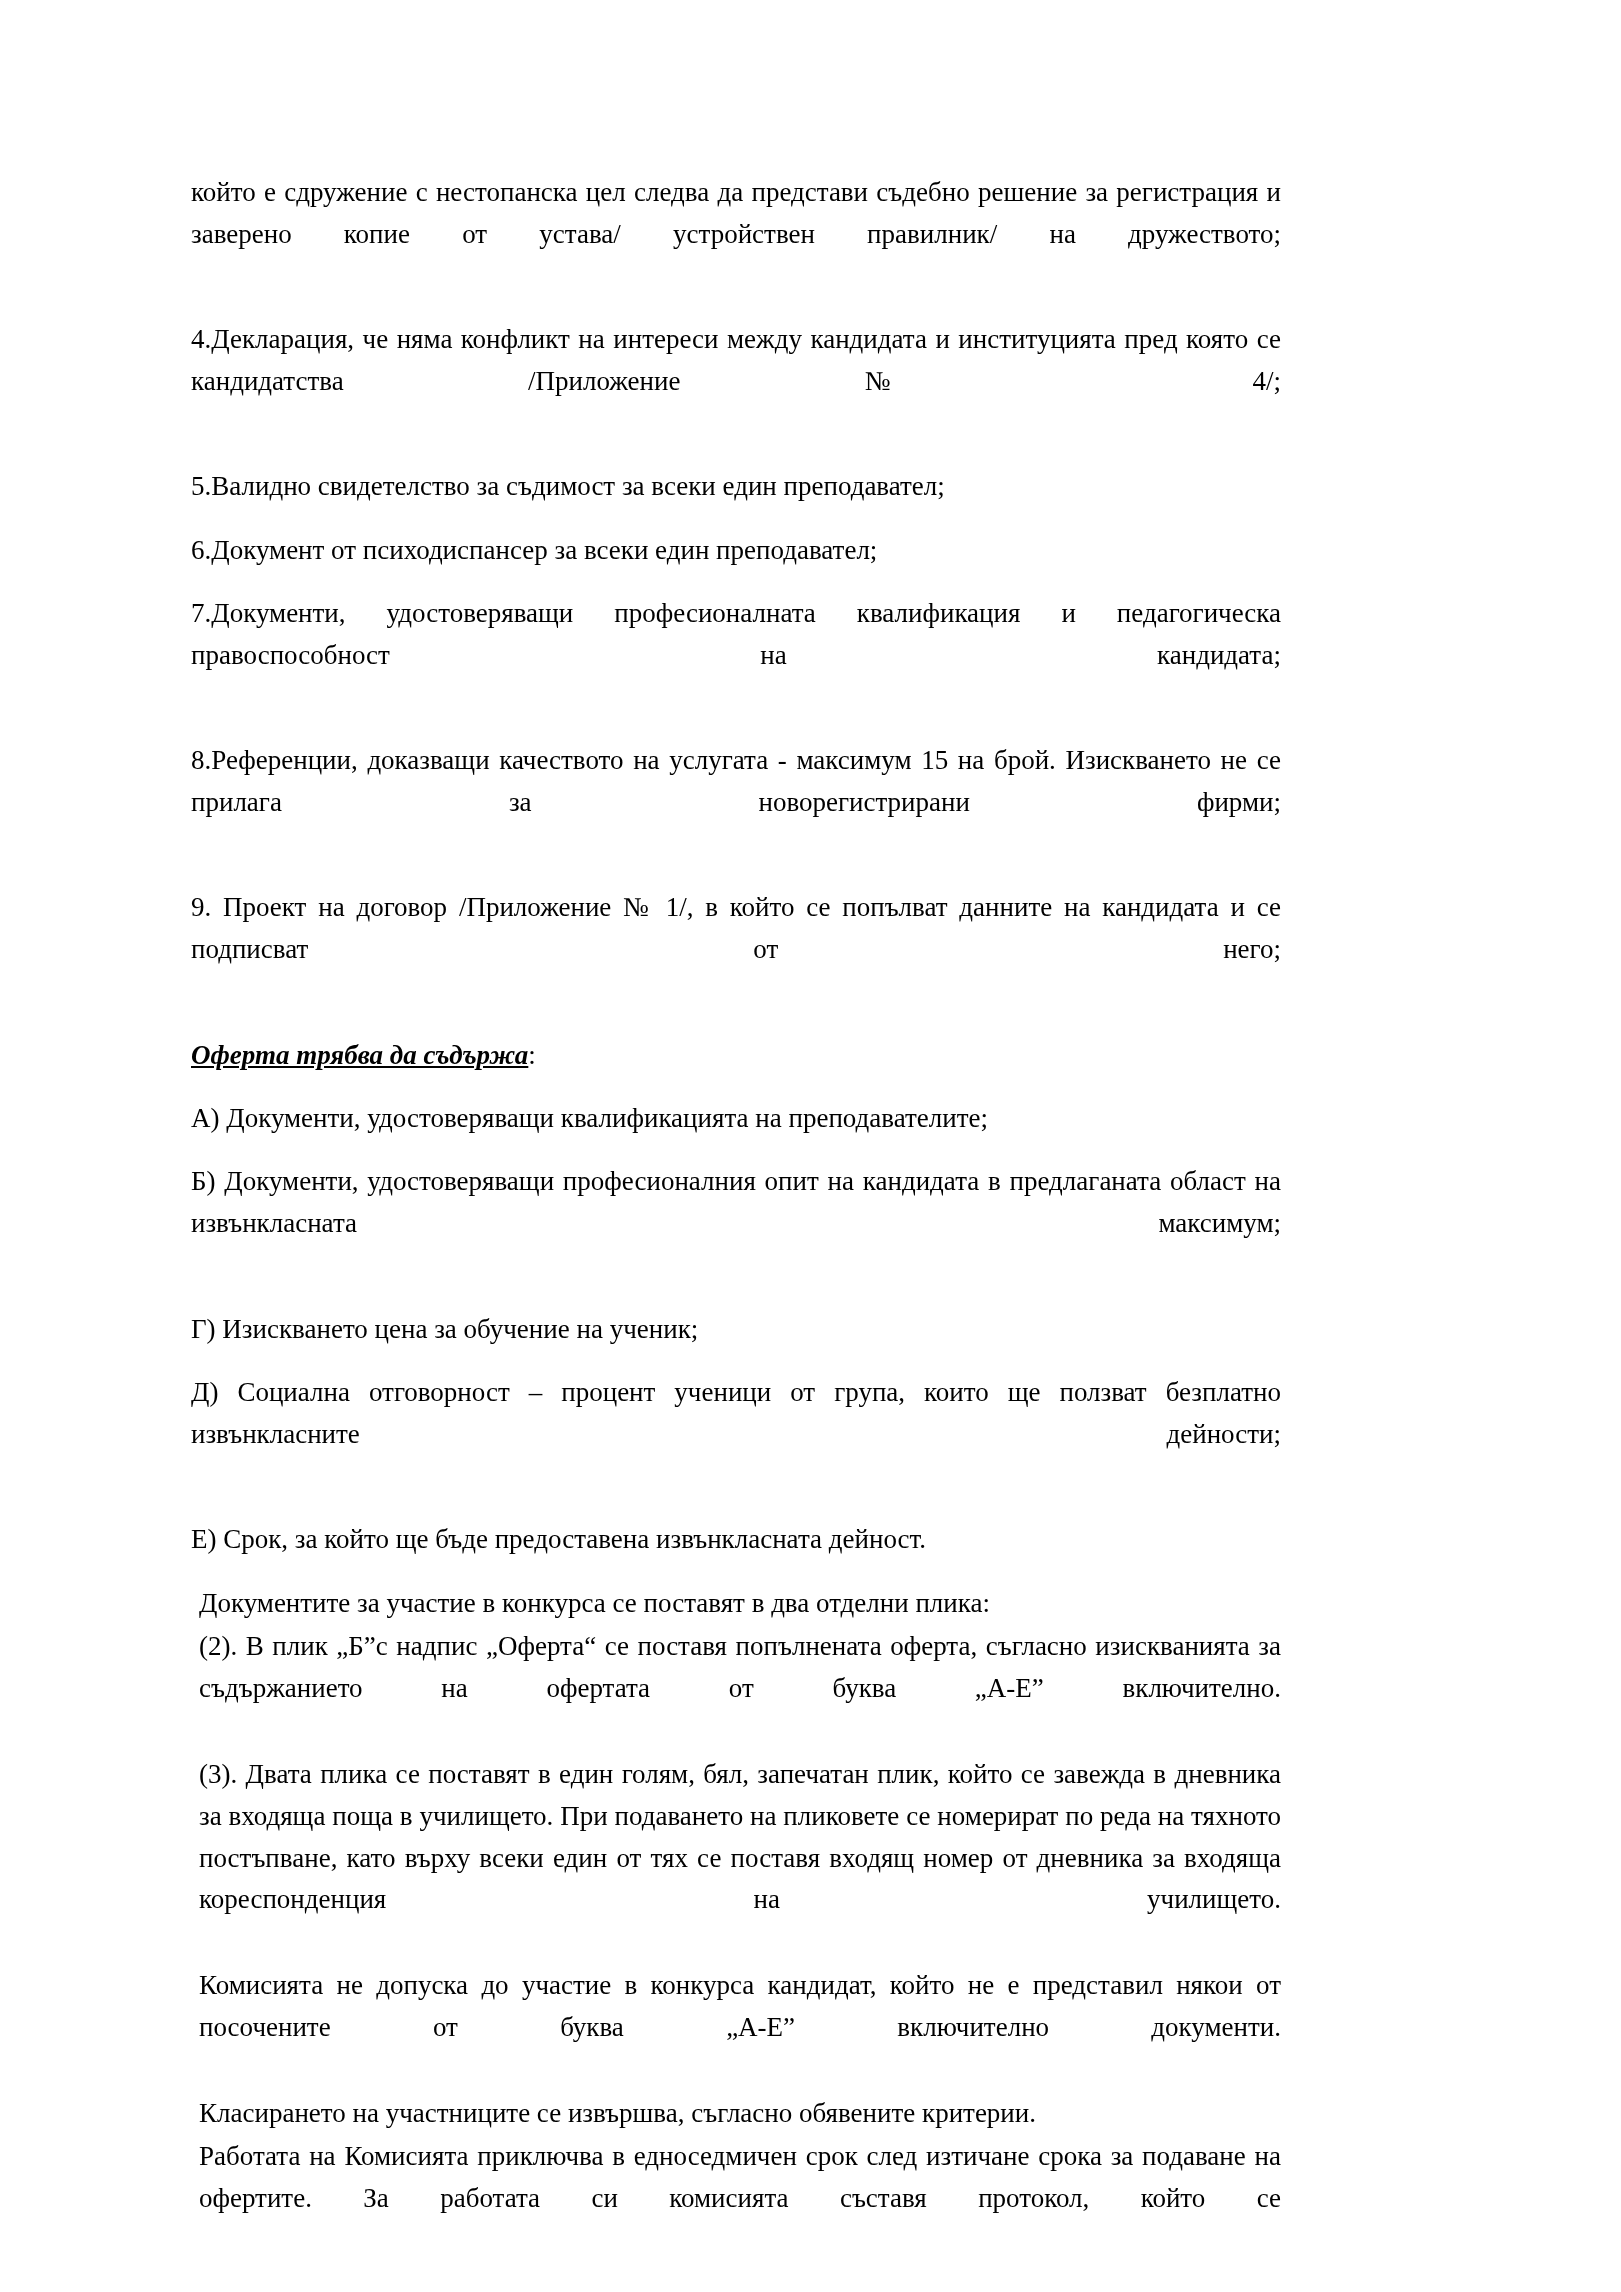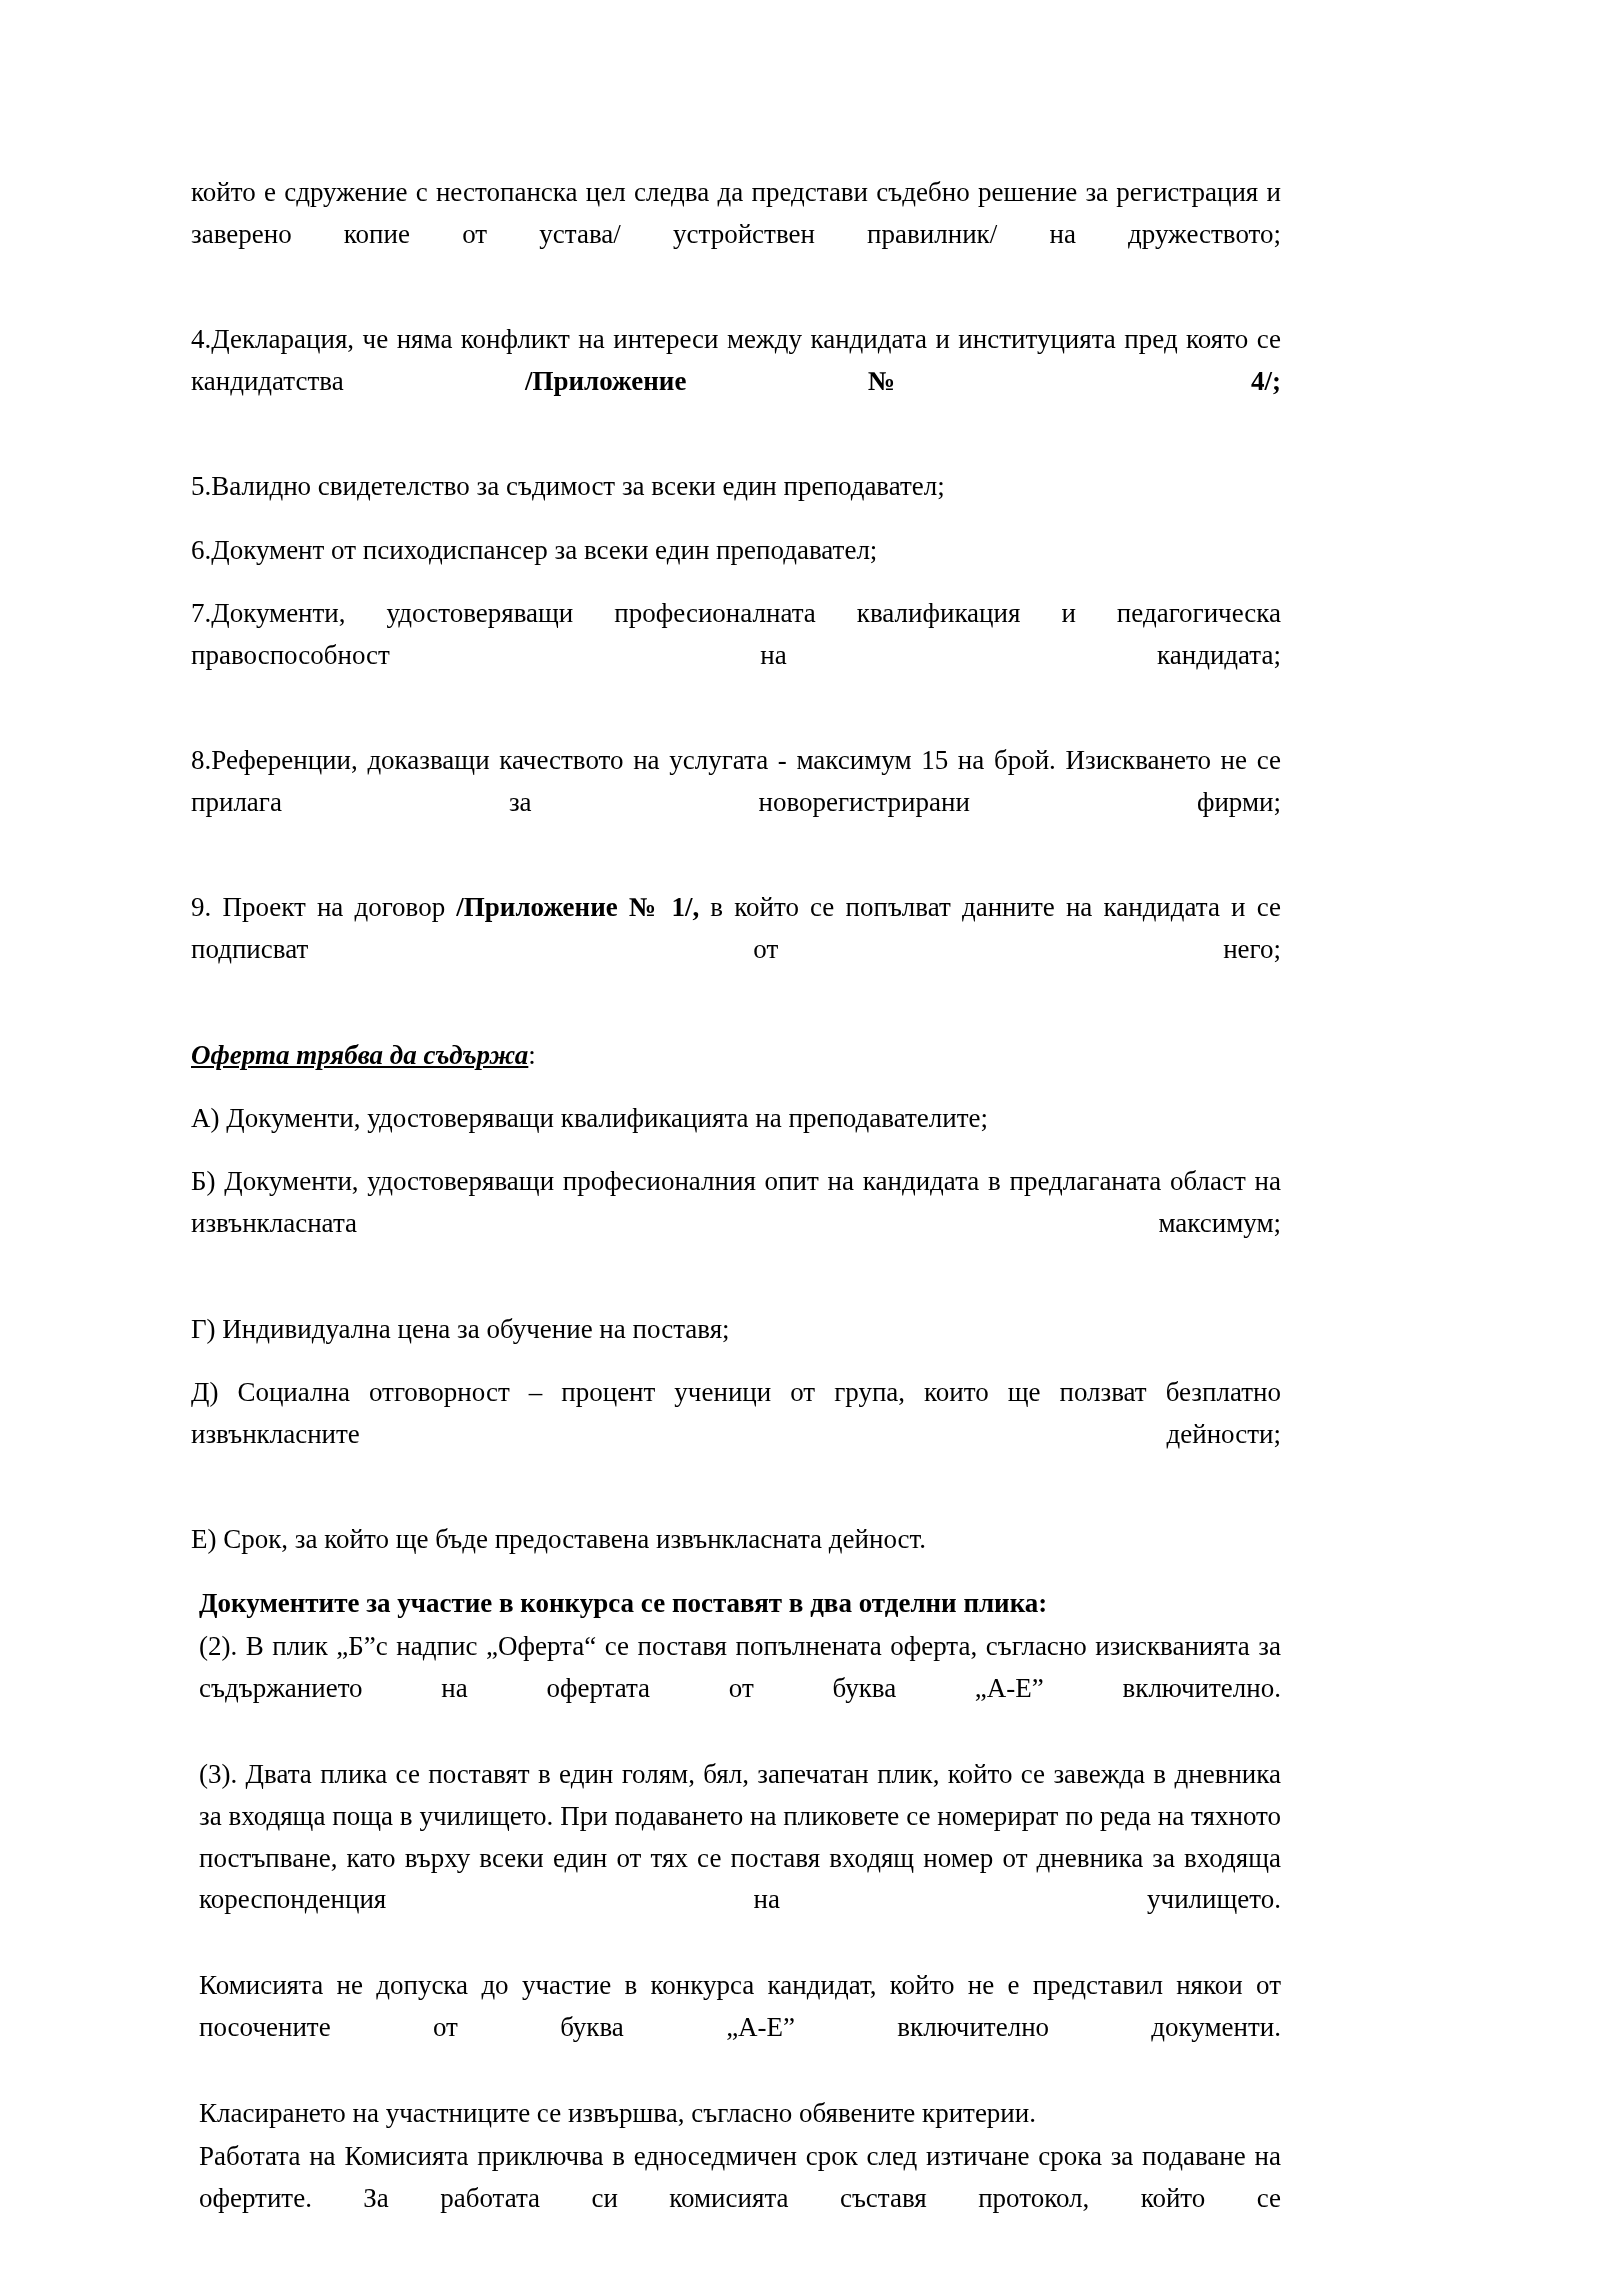--- a/index.html
+++ b/index.html
@@ -24,21 +24,21 @@
     text-justify: inter-word;
   }
   p {
     margin: 0 0 21.6px 0;
     text-align: justify;
   }
   p.tight {
     margin: 0 0 2px 8px;
   }
   .b {
-    font-weight: bold;
+    font-weight: normal;
   }
   .bu {
     font-weight: bold;
     text-decoration: underline;
     font-style: italic;
   }
   
   p::after {
     content: "";
     display: inline-block;
@@ -56,21 +56,21 @@
       <p><span>който е сдружение с нестопанска цел следва да представи съдебно решение за регистрация и заверено копие от устава/ устройствен правилник/ на дружеството;</span></p>
       <p><span>4.Декларация, че няма конфликт на интереси между кандидата и  институцията пред която се кандидатства </span><span class="b">/Приложение № 4/;</span></p>
       <p class="nostretch"><span>5.Валидно свидетелство за съдимост за всеки един преподавател;</span></p>
       <p class="nostretch"><span>6.Документ от психодиспансер за всеки един преподавател;</span></p>
       <p><span>7.Документи, удостоверяващи професионалната квалификация и педагогическа правоспособност на кандидата;</span></p>
       <p><span>8.Референции, доказващи качеството на услугата - максимум 15 на брой. Изискването не се прилага за новорегистрирани фирми;</span></p>
       <p><span>9. Проект на договор </span><span class="b">/Приложение № 1/,</span><span> в който се попълват данните на кандидата и се подписват от него;</span></p>
       <p class="nostretch"><span class="bu">Оферта трябва да съдържа</span><span>:</span></p>
       <p class="nostretch"><span>А) Документи, удостоверяващи квалификацията на преподавателите;</span></p>
       <p><span>Б) Документи, удостоверяващи професионалния опит на кандидата в предлаганата област на извънкласната максимум;</span></p>
-      <p class="nostretch"><span>Г) Индивидуална цена за обучение на поставя;</span></p>
+      <p class="nostretch"><span>Г) Изискването цена за обучение на ученик;</span></p>
       <p><span>Д) Социална отговорност – процент ученици от група, които ще ползват безплатно извънкласните дейности;</span></p>
       <p class="nostretch"><span>Е) Срок, за който ще бъде предоставена извънкласната дейност.</span></p>
       <p class="tight nostretch"><span class="b">Документите за участие в конкурса се поставят в два отделни плика:</span></p>
       <p class="tight"><span>(2). В плик „Б”с надпис „Оферта“ се поставя попълнената оферта, съгласно изискванията за съдържанието на офертата  от буква „А-Е” включително.</span></p>
       <p class="tight"><span>(3). Двата плика се поставят в един голям, бял, запечатан плик, който се завежда в дневника за входяща поща в училището. При подаването на пликовете се номерират по реда на тяхното постъпване, като върху всеки един от тях се поставя входящ номер от дневника за входяща кореспонденция на училището.</span></p>
       <p class="tight"><span>Комисията не допуска до участие в конкурса кандидат, който не е представил някои от посочените от буква „А-Е” включително документи.</span></p>
       <p class="tight nostretch"><span>Класирането на участниците се извършва, съгласно обявените критерии.</span></p>
       <p class="tight"><span>Работата на Комисията приключва в едноседмичен срок след изтичане срока за подаване на офертите. За работата си комисията съставя протокол, който се</span></p>
     </div>
 </div>

